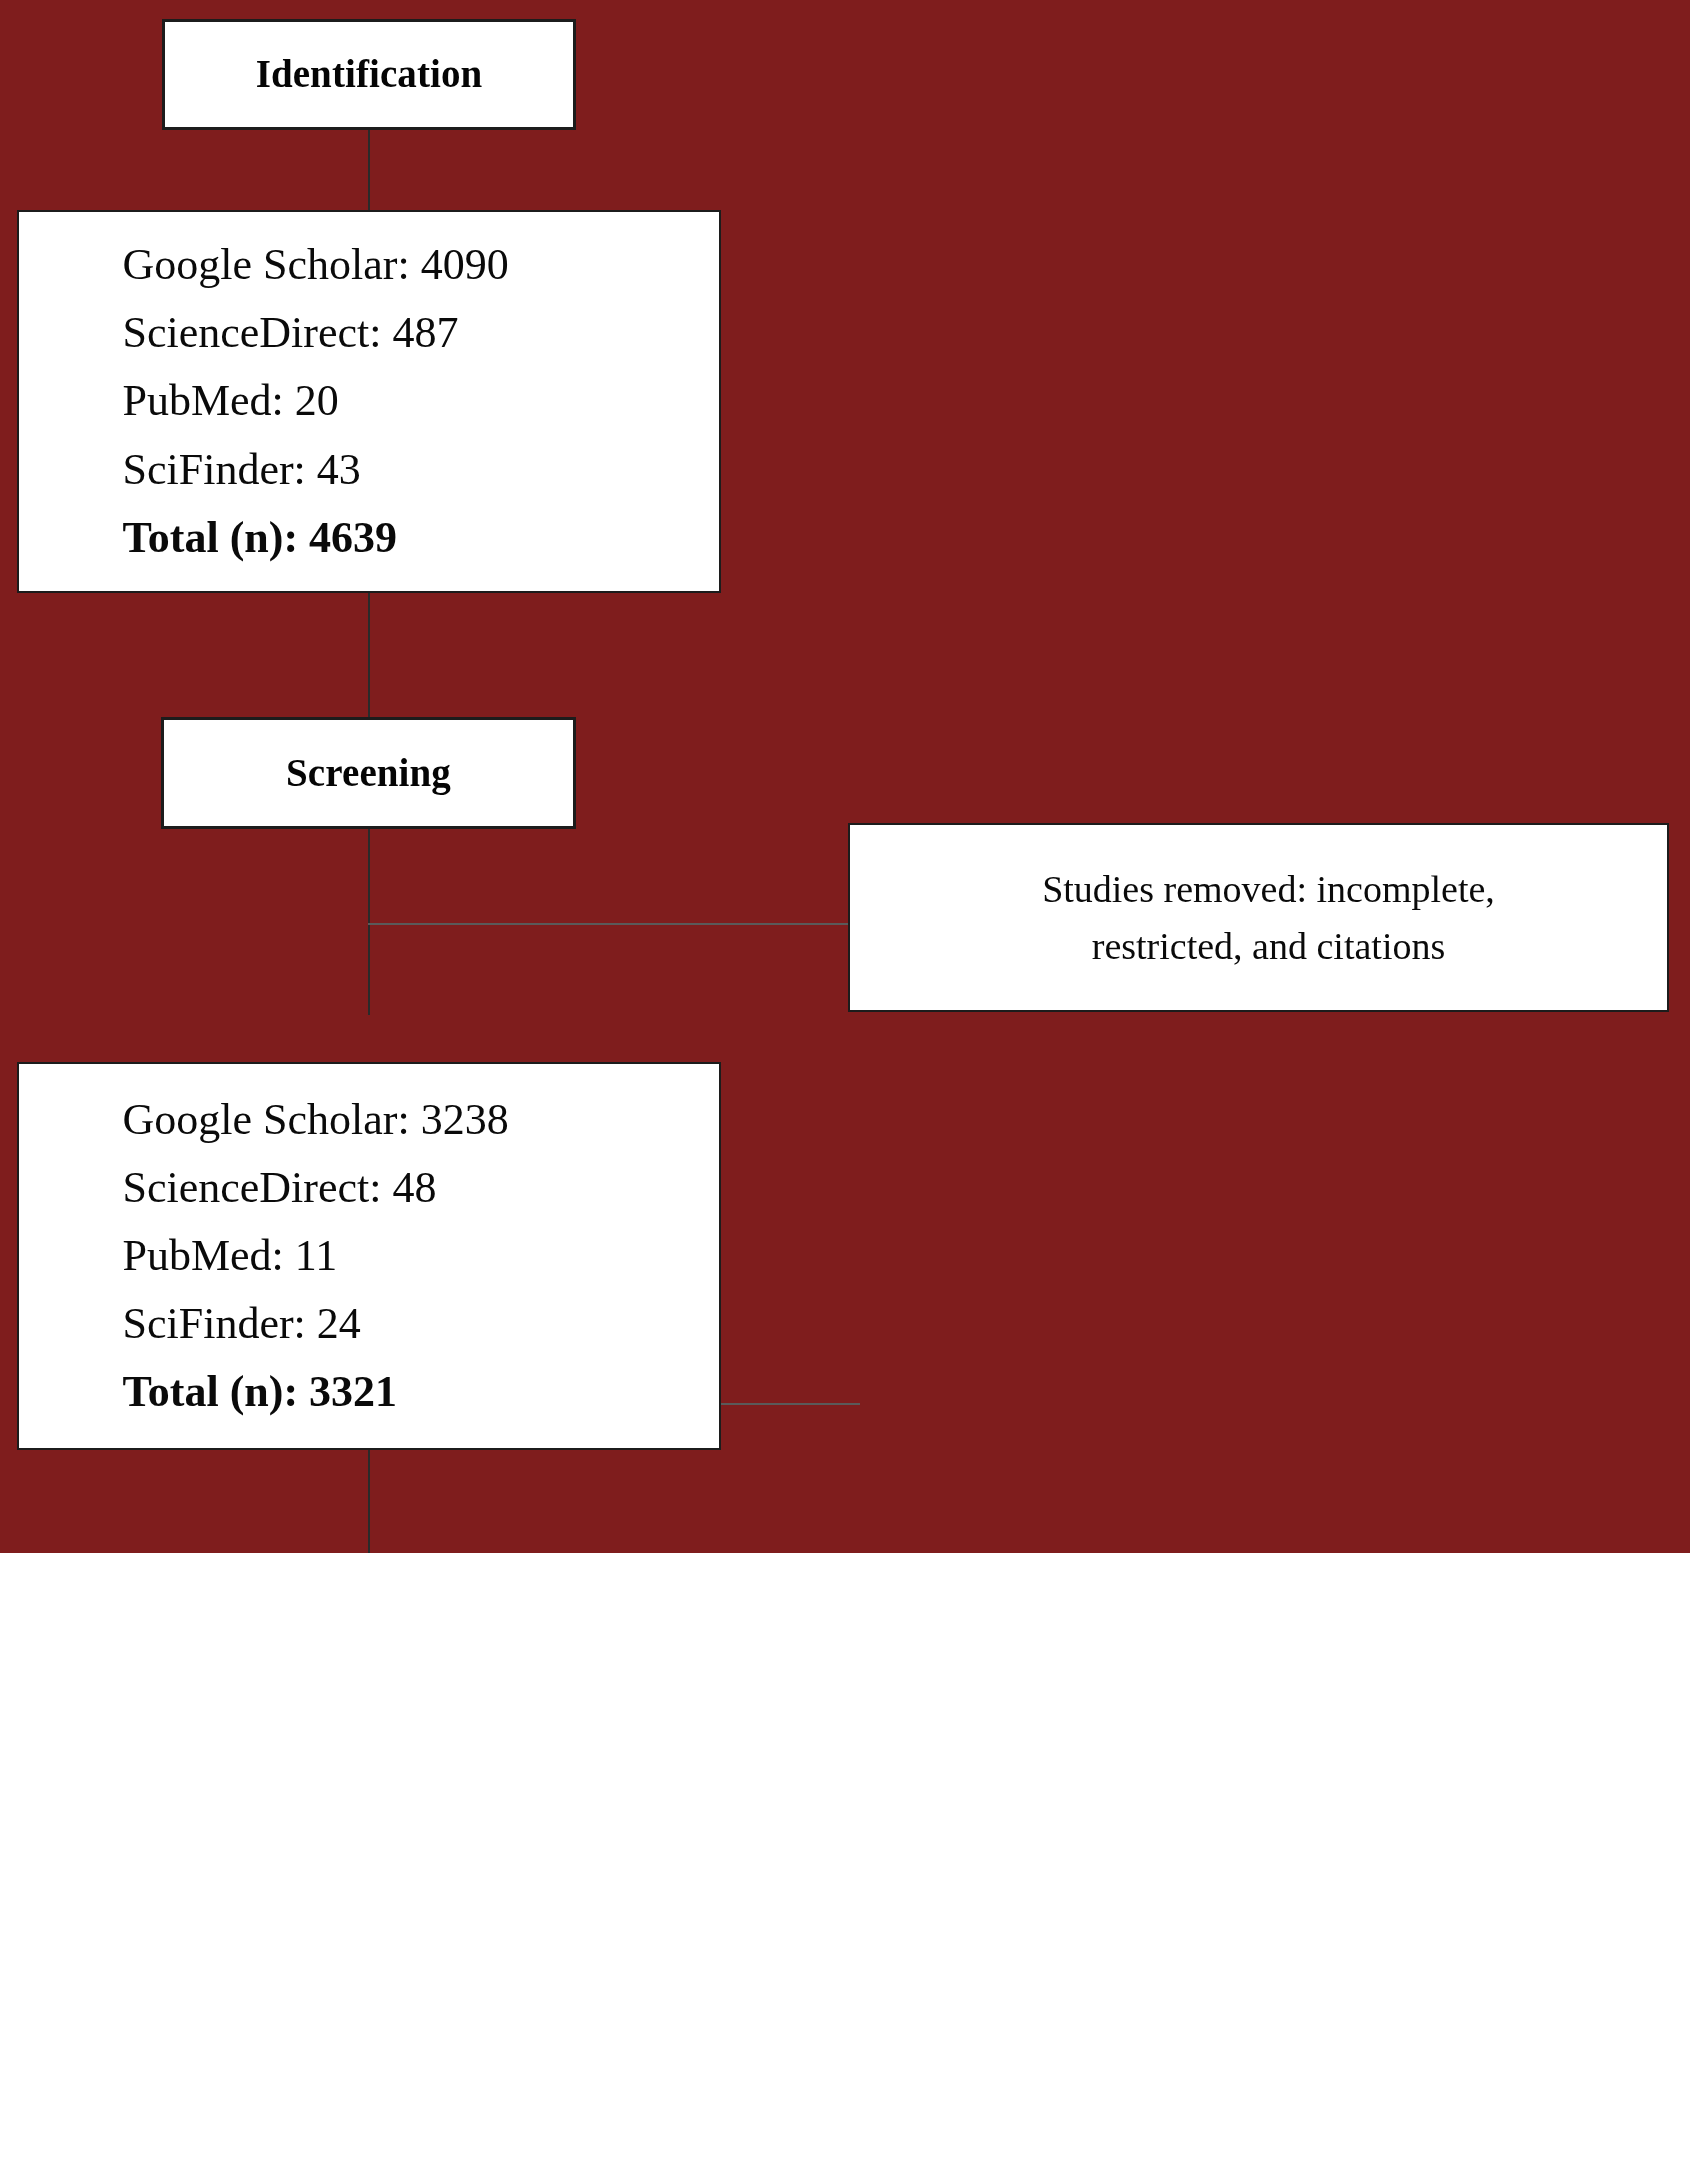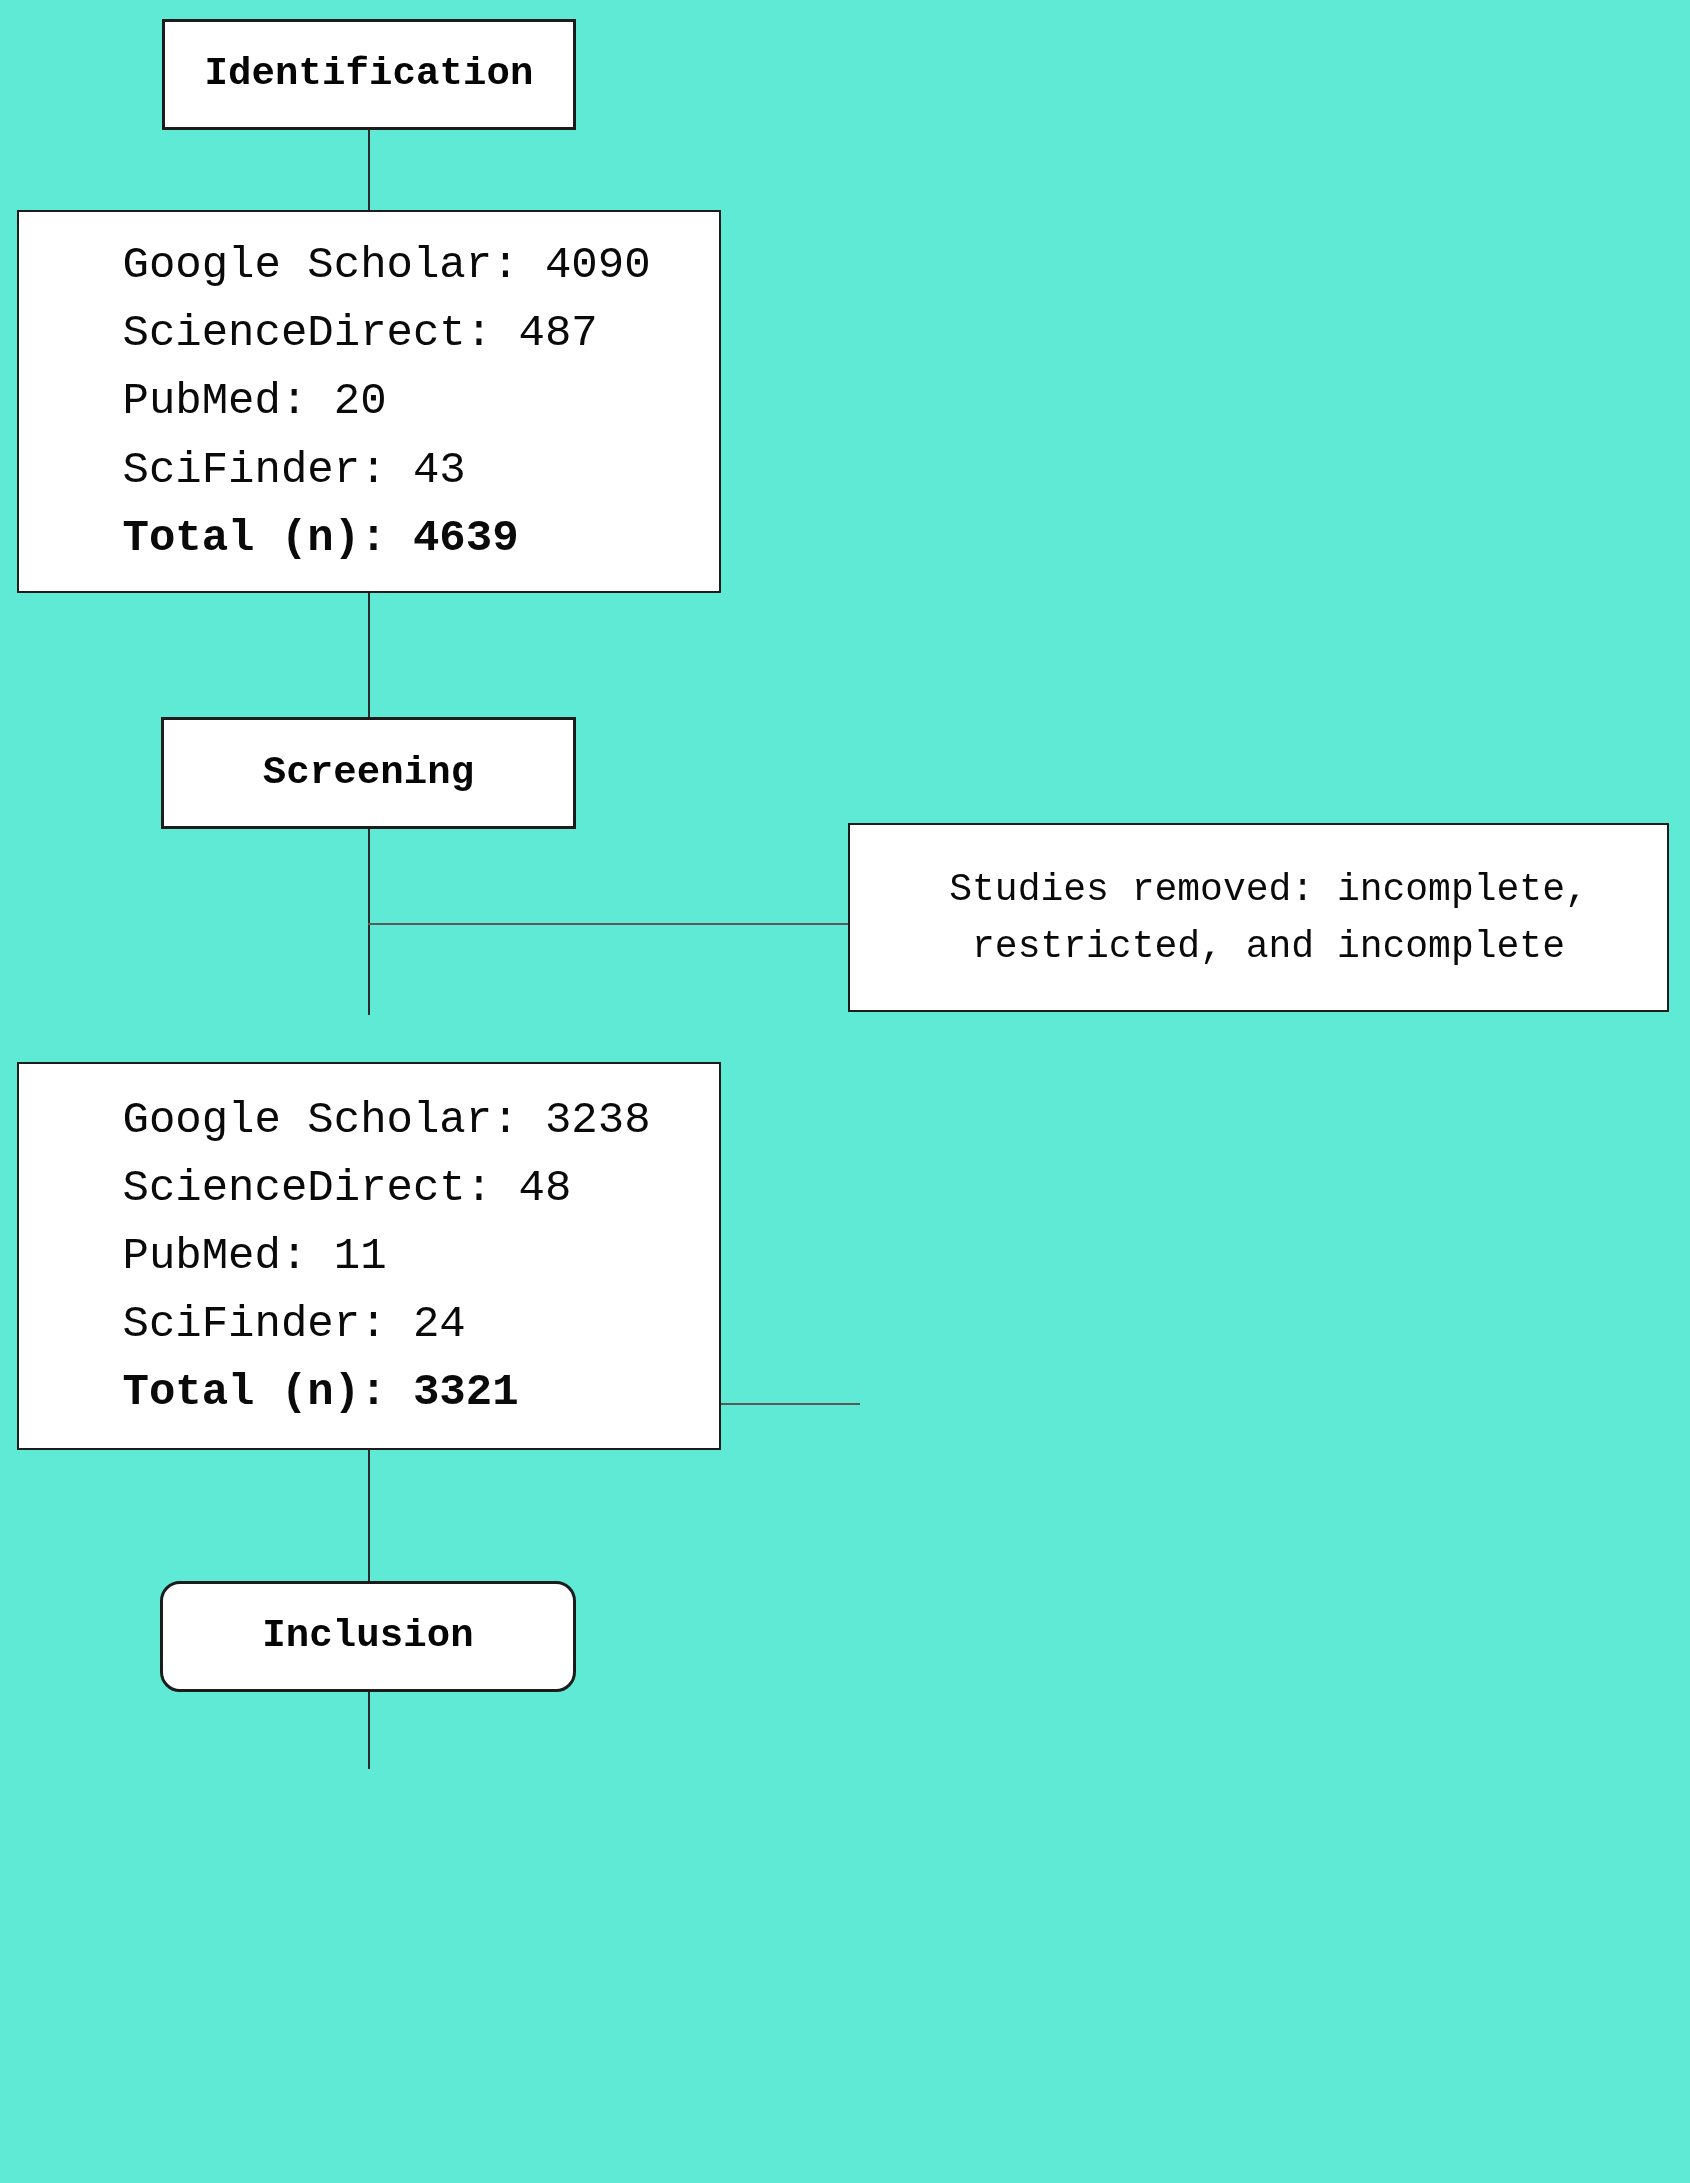--- a/index.html
+++ b/index.html
@@ -3,23 +3,23 @@
 <meta charset="utf-8">
 <style>
   html, body {
     margin: 0;
     padding: 0;
     background: #ffffff;
   }
   #canvas {
     position: relative;
     width: 1691px;
-    height: 2183px;
-    background: #5eead4;
-    font-family: Liberation Mono, monospace;
+    height: 1553px;
+    background: #7f1d1d;
+    font-family: Liberation Serif, serif;
     overflow: hidden;
   }
   .box {
     position: absolute;
     box-sizing: border-box;
     border: 2.5px solid #1c1c1c;
     background: #ffffff;
     display: flex;
     flex-direction: column;
     align-items: center;
@@ -106,21 +106,21 @@
     <span class="data-line bold">Total (n): 4639</span>
   </div>
 
   <div class="box stage-box" style="left:161px; top:717px; width:415px; height:112px;">
     <span class="stage-label">Screening</span>
   </div>
 
   <div class="box" style="left:848px; top:823px; width:821px; height:189px;">
     <div class="side-inner">
       <span class="side-line">Studies removed: incomplete,</span>
-      <span class="side-line">restricted, and incomplete</span>
+      <span class="side-line">restricted, and citations</span>
     </div>
   </div>
 
   <div class="box" style="left:16.5px; top:1062px; width:704px; height:388px; align-items:flex-start; padding-left:104px;">
     <span class="data-line">Google Scholar: 3238</span>
     <span class="data-line">ScienceDirect: 48</span>
     <span class="data-line">PubMed: 11</span>
     <span class="data-line">SciFinder: 24</span>
     <span class="data-line bold">Total (n): 3321</span>
   </div>

